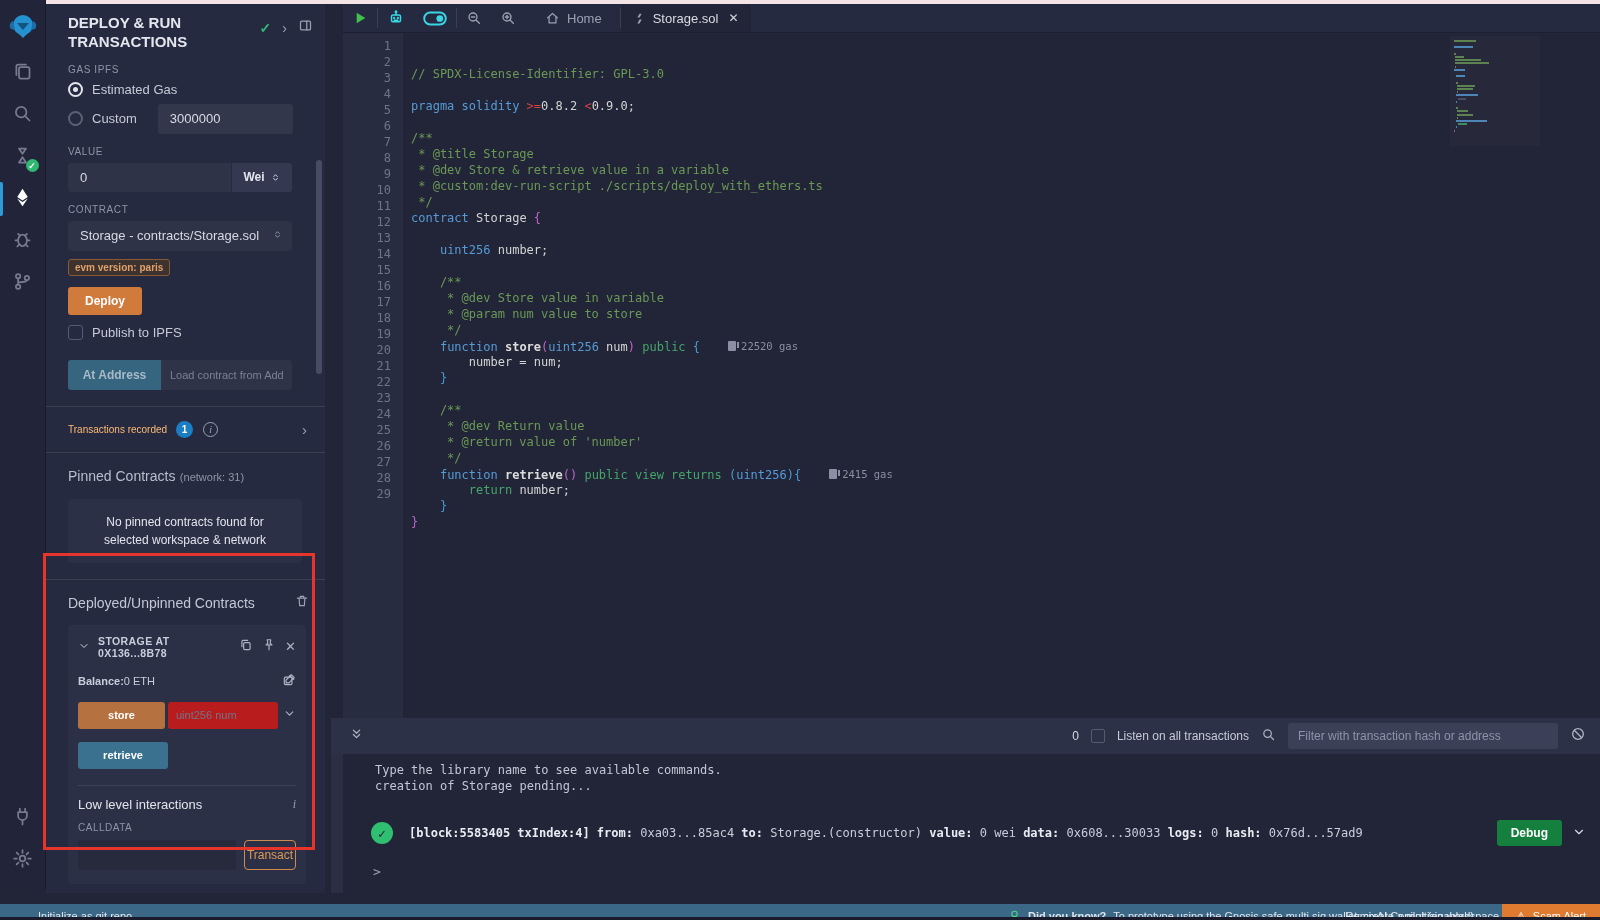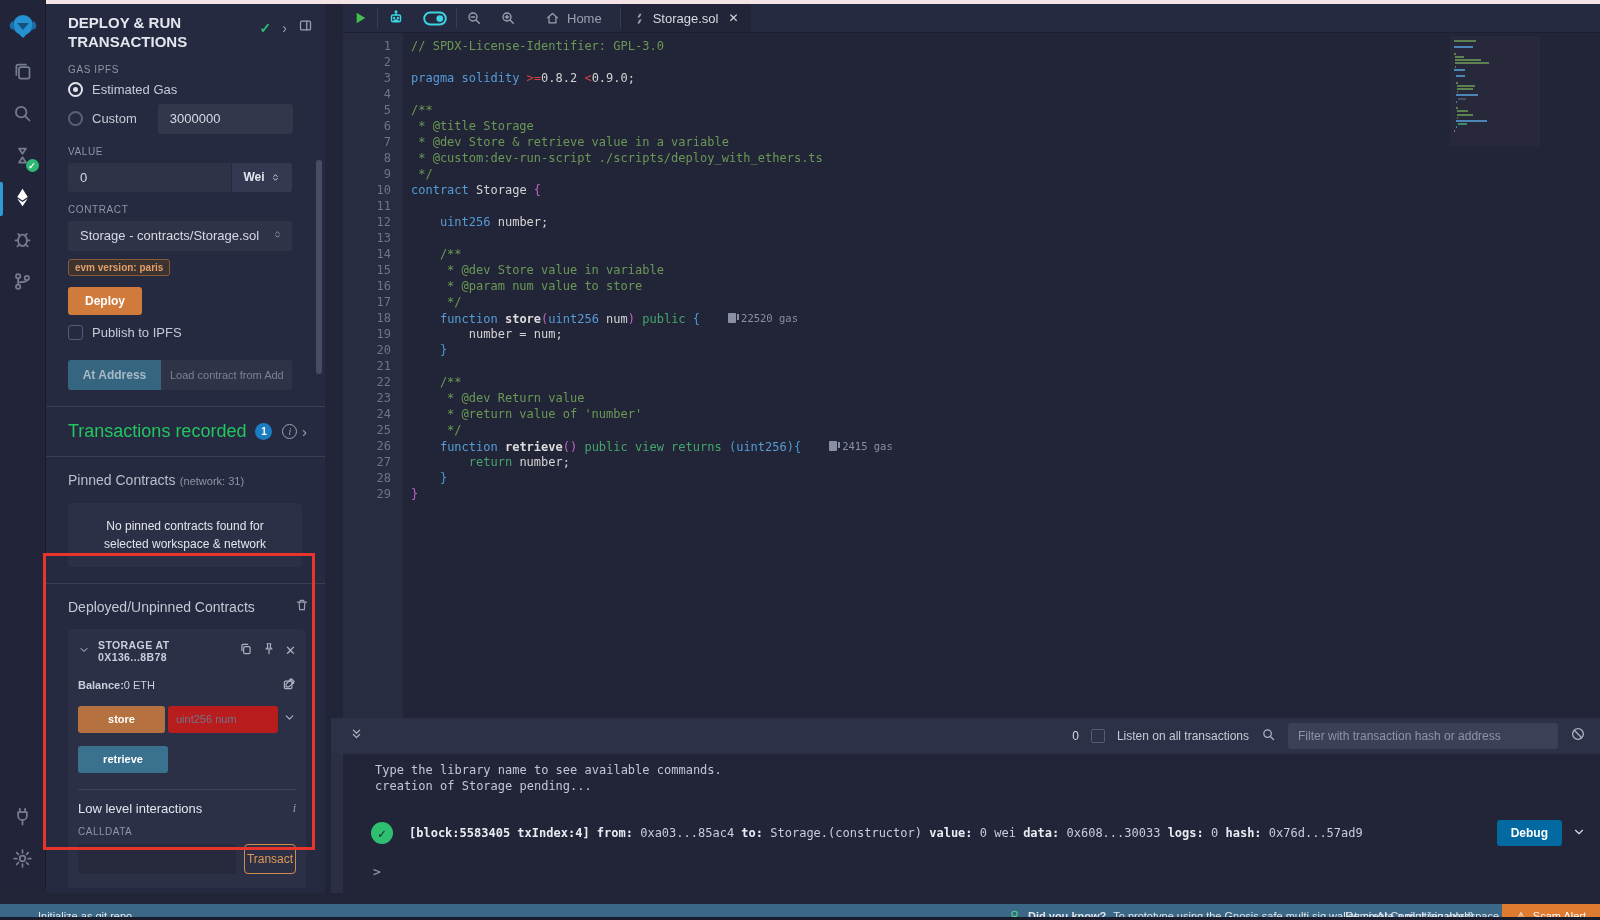--- a/index.html
+++ b/index.html
@@ -52,21 +52,21 @@
   .chk-row { display:flex; align-items:center; gap:9px; margin-top:10px; font-size:13px; color:#c6cad6; }
   .chk { width:15px; height:15px; border:1px solid #565b72; border-radius:3px; background:transparent; }
   .ataddr-row { display:flex; margin-top:20px; }
   .ataddr-btn { width:93px; height:30px; background:#35657f; border:none; border-radius:3px 0 0 3px;
     color:#a8bac7; font-size:12px; font-weight:bold; cursor:pointer; }
   .ataddr-input { width:131px; height:30px; background:#2f3347; border:none; border-radius:0 3px 3px 0;
     color:#d8dbe4; font-size:11px; padding:0 9px; }
   .ataddr-input::placeholder { color:#7b8095; }
   .section { border-top:1px solid #3a3e50; margin-top:16px; padding:14px 12px 14px 22px; }
   .txrec-row { display:flex; align-items:center; }
-  .txrec-label { font-size:18px; color:#22c55e; }
+  .txrec-label { font-size:10px; color:#fdba74; }
   .count-badge { margin-left:9px; width:17px; height:17px; border-radius:50%; background:#1b7ec2; color:#fff;
     font-size:10px; font-weight:bold; display:flex; align-items:center; justify-content:center; }
   .info-circ { margin-left:10px; width:15px; height:15px; border-radius:50%; border:1px solid #9ba0b2; color:#9ba0b2;
     font-size:10px; font-style:italic; font-family:"Liberation Serif", serif; display:flex; align-items:center; justify-content:center; }
   .chev-r { margin-left:auto; margin-right:6px; color:#9ba0b2; font-size:15px; }
   .pinned-title { font-size:14px; color:#b9bfcc; }
   .pinned-net { font-size:11px; color:#8e94a6; }
   .empty-card { margin-top:14px; background:#2c3047; border-radius:4px; padding:14px 10px; text-align:center;
     font-size:12px; color:#e2e5ec; line-height:1.5; width:234px; }
   #red-box { position:absolute; left:43px; top:553px; width:272px; height:297px; border:3px solid #e8352b; pointer-events:none; z-index:5; }
@@ -99,21 +99,21 @@
   #tabbar { position:absolute; left:0; top:0; right:0; height:29px; background:#262a40; display:flex; align-items:stretch; border-bottom:1px solid #1d1f31;}
   .tb-ico { display:flex; align-items:center; justify-content:center; padding:0 9px; cursor:pointer; }
   .tb-div { width:1px; background:#3a3e50; margin:4px 0; }
   .tab { display:flex; align-items:center; gap:7px; padding:0 12px; font-size:13px; color:#9aa0b2; cursor:pointer; }
   .tab.active { background:#222437; color:#d8dbe2; }
   #editor { position:absolute; left:0; top:29px; right:0; height:685px; background:#222437; overflow:hidden; }
   #gutter-bg { position:absolute; left:0; top:0; width:60px; height:100%; background:#282c40; }
   #code-lines { position:absolute; left:0; top:5px; right:0; }
   .code-line { display:flex; height:16px; line-height:16px; font-size:12px; font-family:"DejaVu Sans Mono", monospace; white-space:pre; }
   .code-line .ln { width:48px; text-align:right; color:#6c7589; flex:0 0 48px; }
-  .code-line .ct { padding-left:20px; }
+  .code-line .ct { padding-left:20px;margin-top:28px; }
   .gas-note { margin-left:28px; color:#8a8fa3; font-size:10.5px; display:inline-flex; align-items:center; gap:5px;text-align:right; }
   .gas-ico { display:inline-block; width:8px; height:10px; background:#8a8fa3; border-radius:1px; position:relative; }
   .gas-ico::after { content:""; position:absolute; right:-3px; top:1px; width:2px; height:6px; background:#8a8fa3; }
   .tok-comment{color:#6A9955} .tok-kw{color:#569cd6} .tok-kw2{color:#44a66a} .tok-fn{color:#dcdcdc;font-weight:bold}
   .tok-plain{color:#d4d4d4} .tok-op{color:#cf4340} .tok-brace1{color:#c064c8} .tok-paren{color:#c064c8} .tok-brace2{color:#479bd2}
   #minimap { position:absolute; right:60px; top:3px; width:90px; height:110px; background:rgba(255,255,255,0.025); }
 
   
   #terminal { position:absolute; left:-12px; top:714px; right:0; height:175px; }
   #term-strip { position:absolute; left:0; top:0; width:12px; height:175px; background:#2b2f44; }
@@ -126,21 +126,21 @@
   .filter-input { width:270px; height:26px; background:#3b4058; border:none; border-radius:3px; color:#d8dbe4; font-size:12px; padding:0 10px; }
   .filter-input::placeholder { color:#8d93a8; }
   #term-body { position:absolute; left:12px; top:36px; right:0; bottom:0; background:#222437; font-size:12px; color:#c3c7d4; }
   .term-line { padding-left:32px; line-height:16px; }
   .term-line:first-child { padding-top:8px; }
   #tx-row { display:flex; align-items:center; margin-top:26px; padding-left:28px; }
   .tx-check { width:22px; height:22px; border-radius:50%; background:#2fbf71; color:#1e2235; font-weight:bold; font-size:13px;
     display:flex; align-items:center; justify-content:center; flex:0 0 22px; }
   #tx-text { margin-left:16px; font-size:12px; color:#c9cdd9; white-space:nowrap; overflow:hidden; }
   #tx-text b { color:#e9ebf3; }
-  .debug-btn { margin-left:auto; background:#0369a1; border:none; border-radius:3px; color:#fff; font-size:12px; font-weight:bold;
+  .debug-btn { margin-left:auto; background:#15803d; border:none; border-radius:3px; color:#fff; font-size:12px; font-weight:bold;
     padding:6px 14px; cursor:pointer; }
   .debug-chev { color:#d8dbe4; margin:0 14px 0 10px; }
   #term-prompt { position:absolute; left:30px; bottom:14px; color:#9aa0b2; font-size:13px; }
 
   
   #statusbar { position:absolute; left:0; top:904px; width:1600px; height:24px; background:#3a6886; display:flex; align-items:center;
     font-size:11px; color:#e3e7ee; }
   #status-left { margin-left:38px; }
   #status-tip { position:absolute; left:1008px; display:flex; align-items:center; gap:7px; }
   .bulb { color:#49d68a; }

